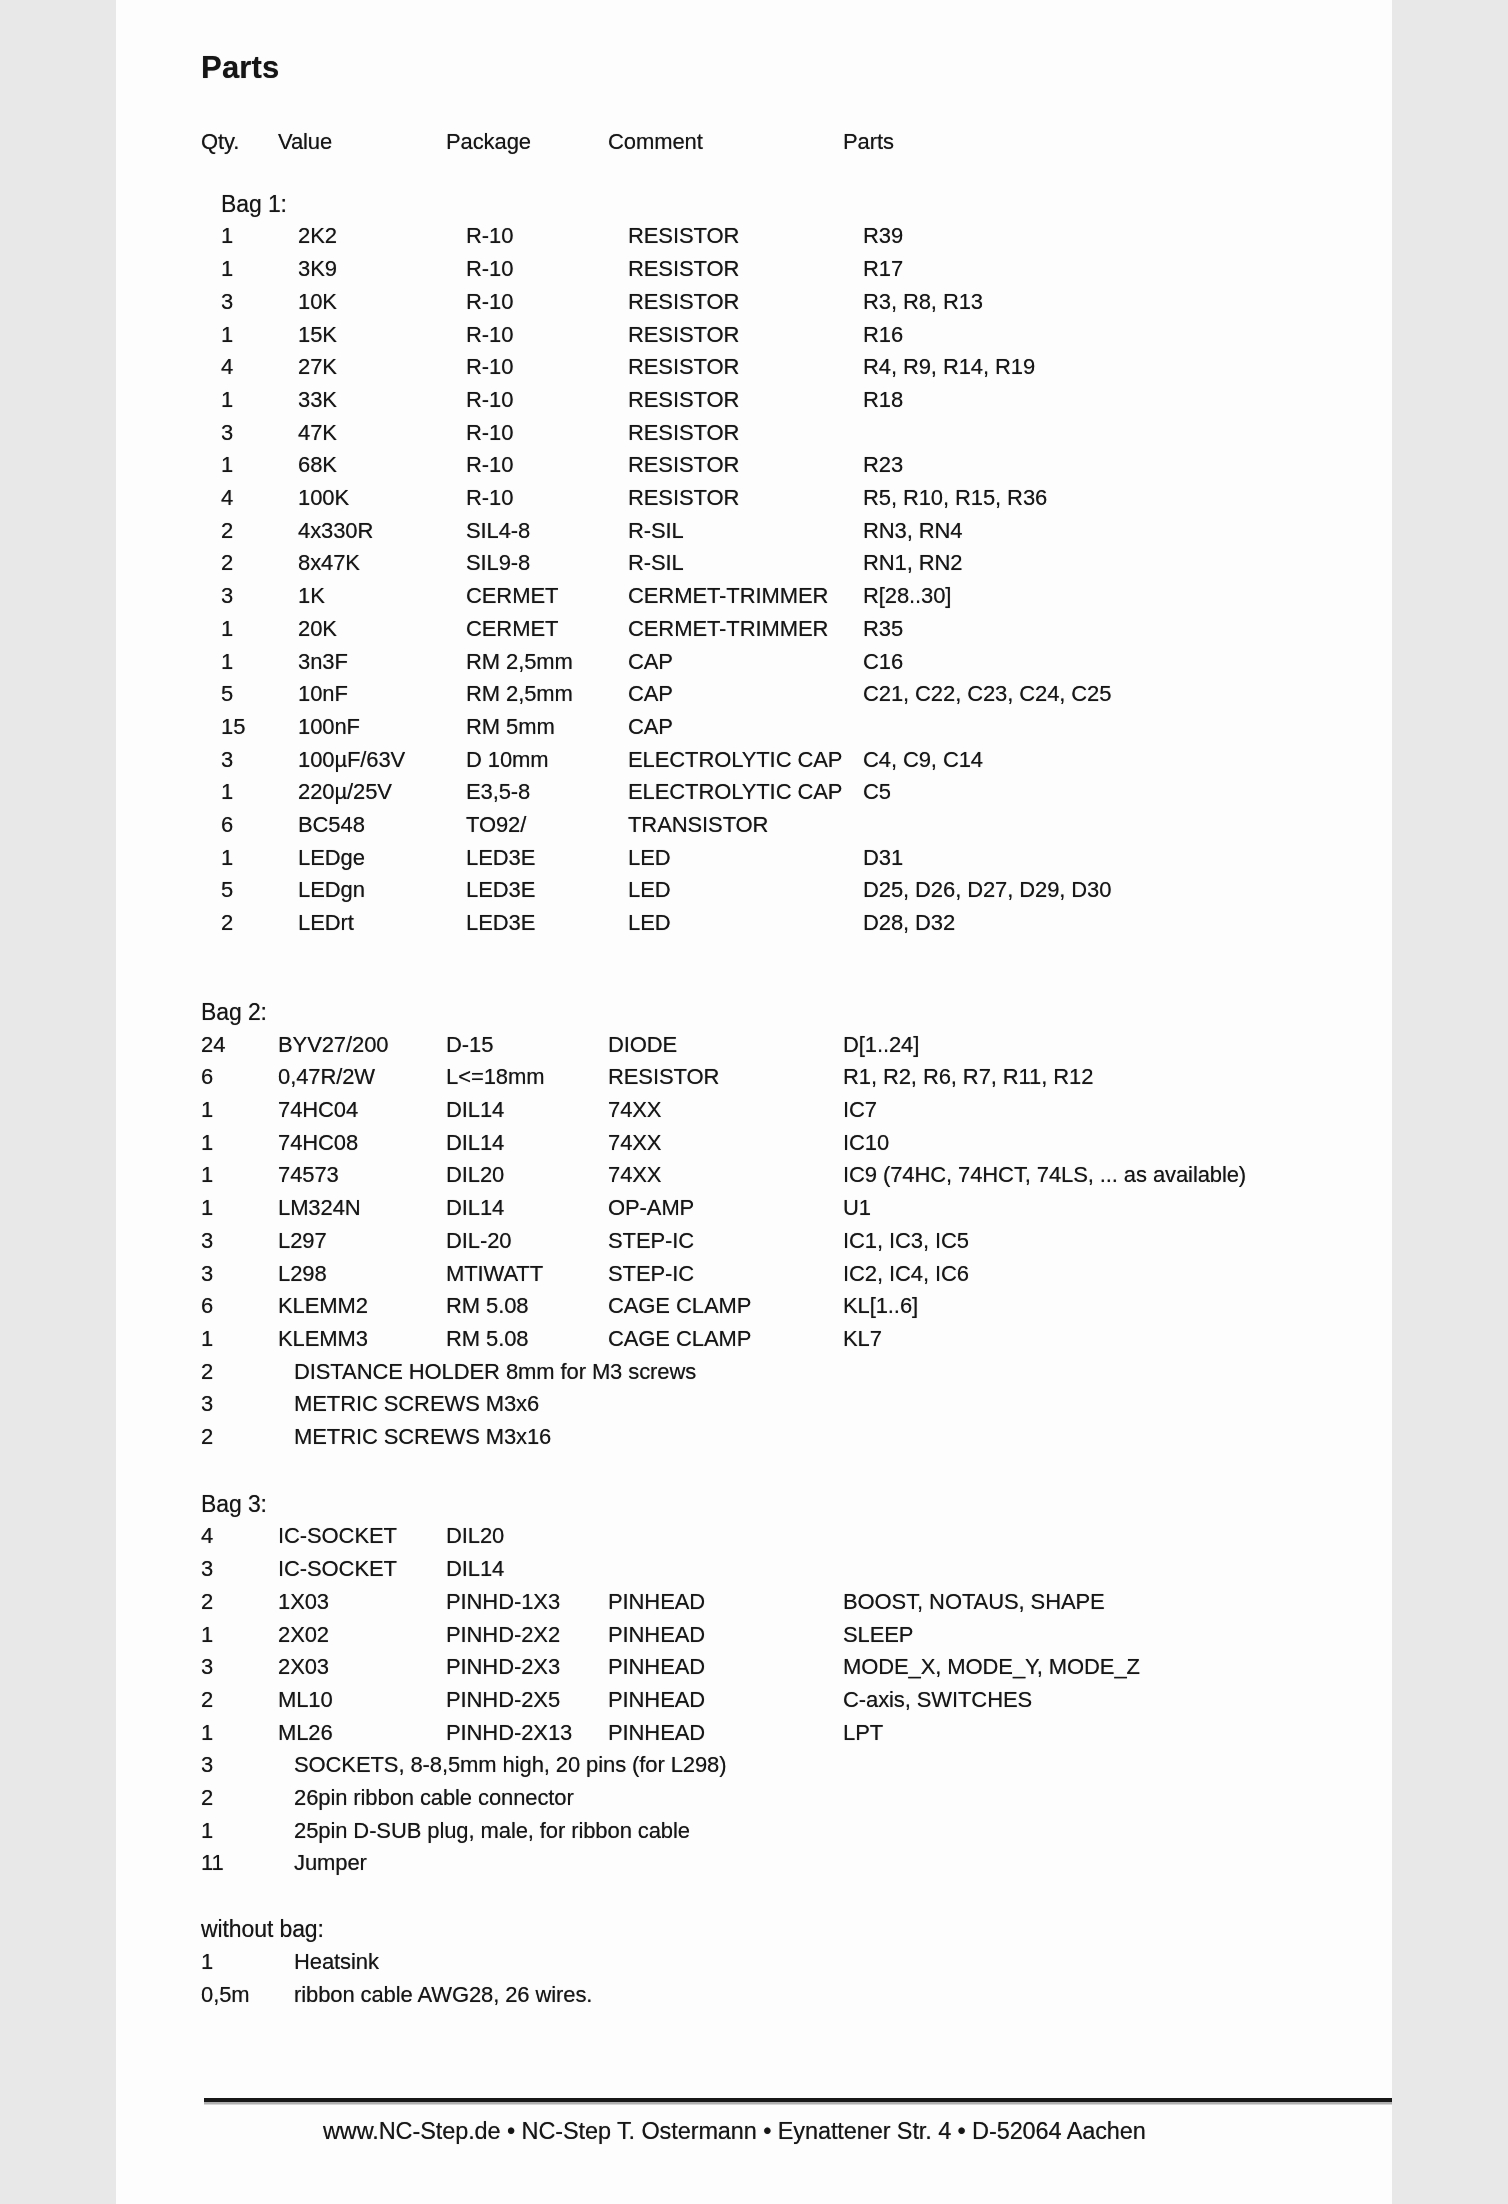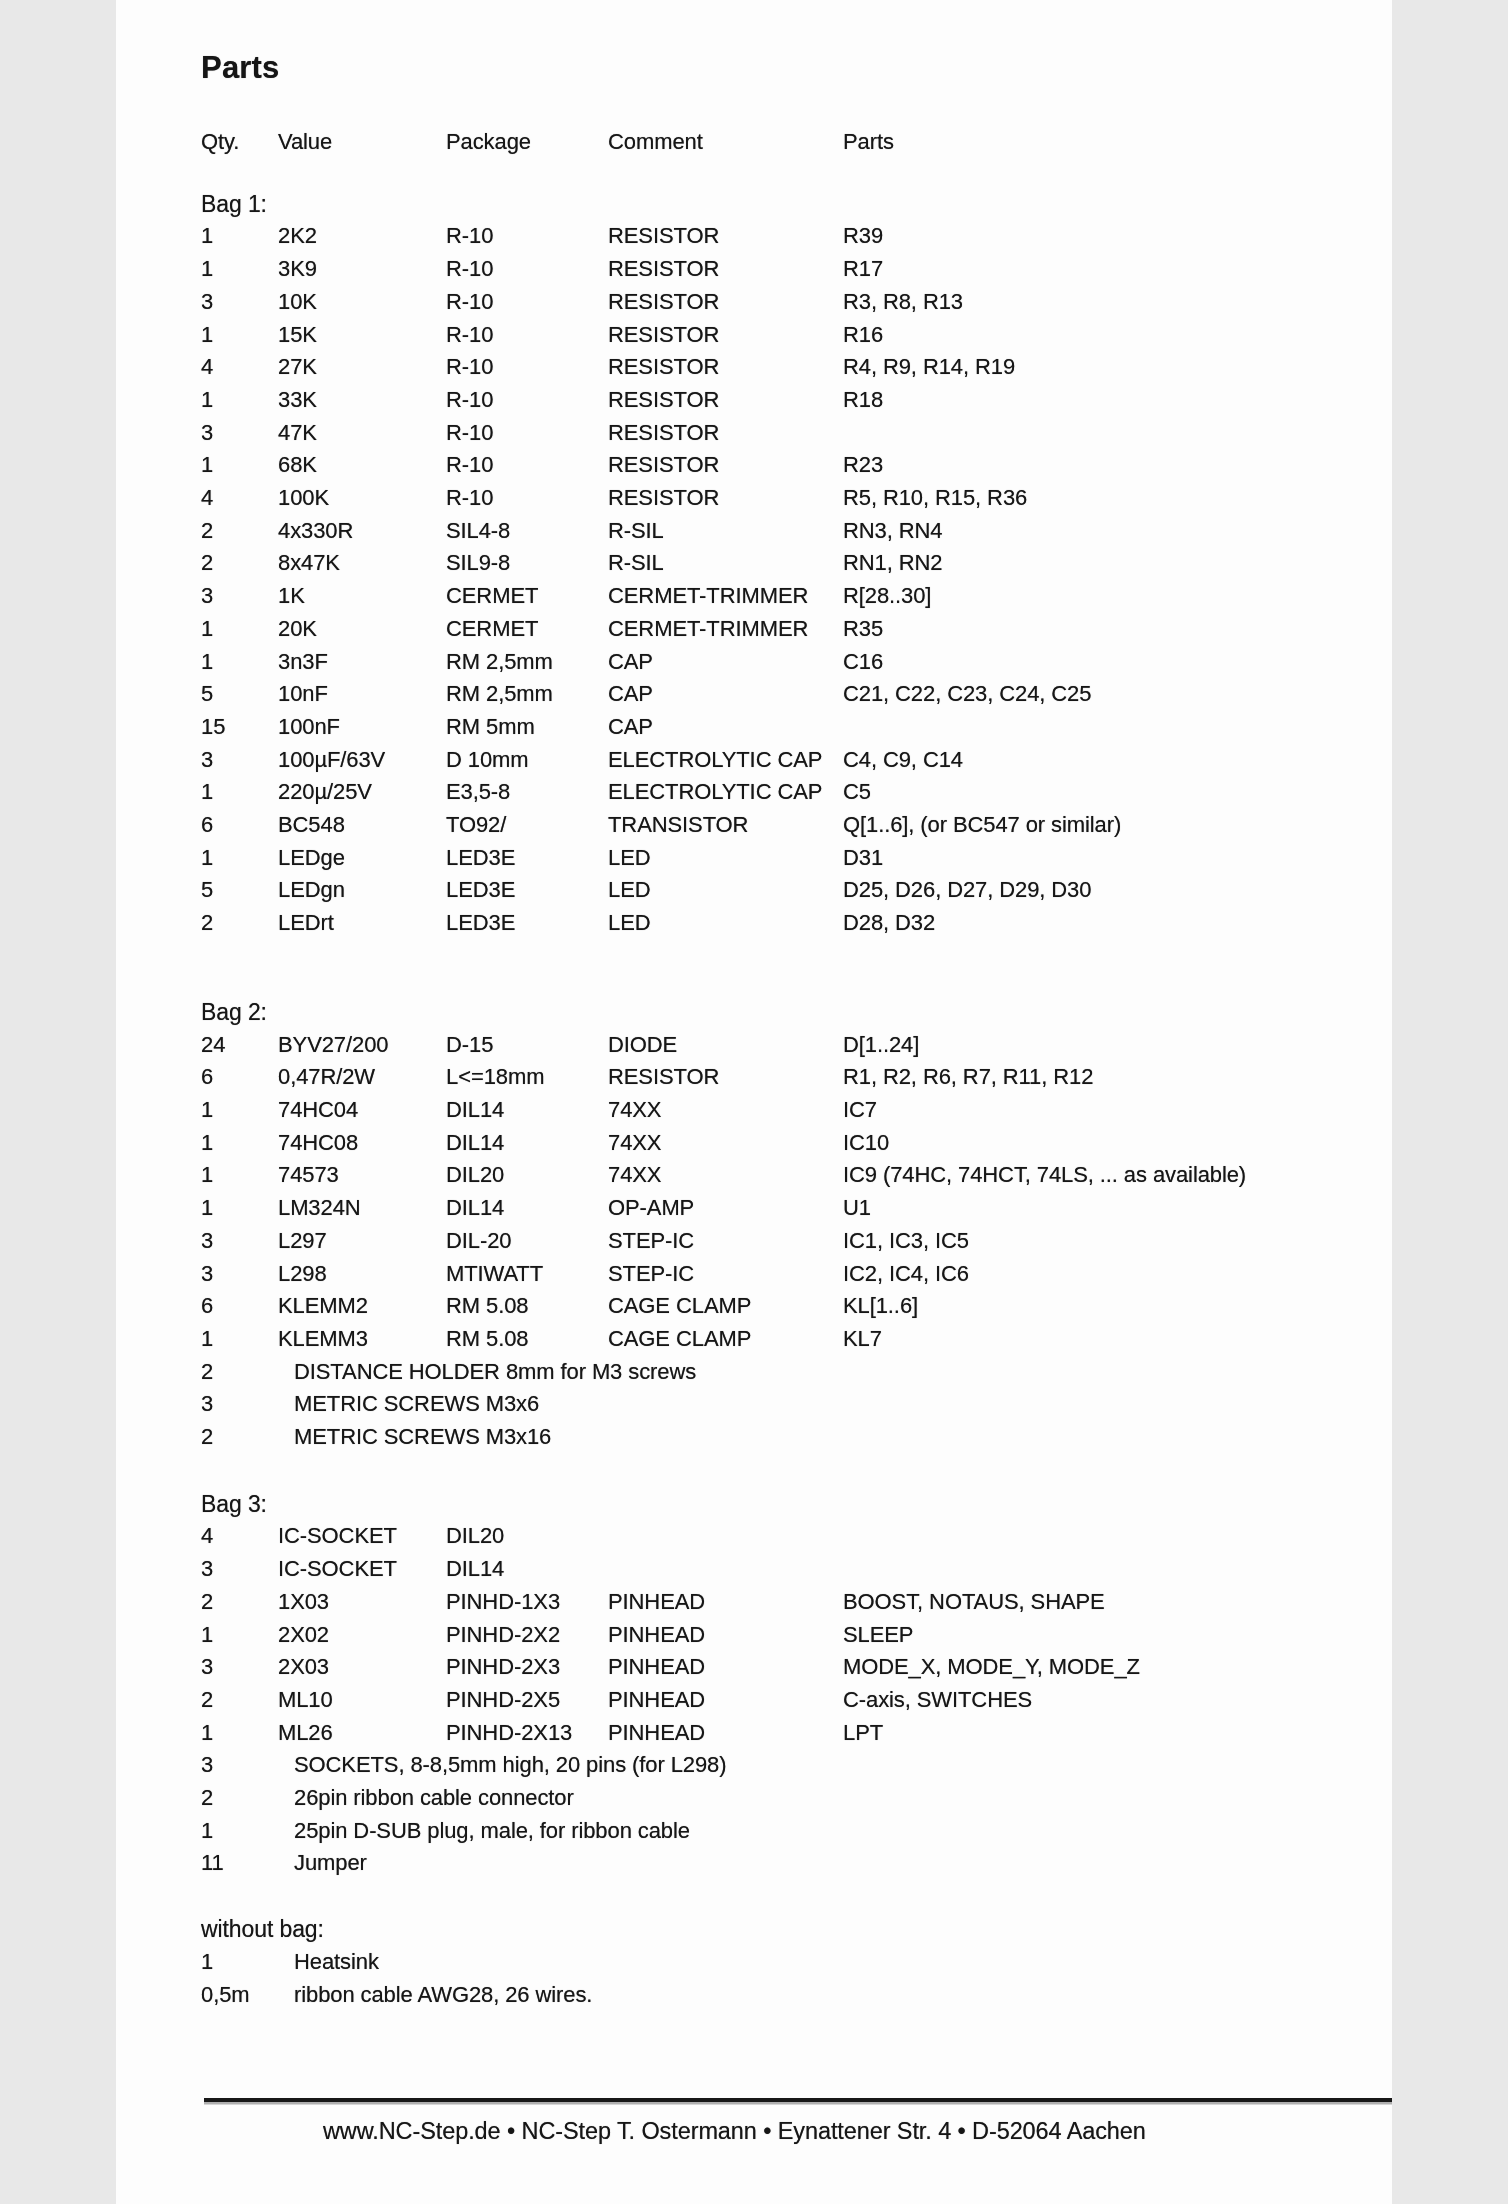--- a/index.html
+++ b/index.html
@@ -19,21 +19,21 @@
   .cols { display:flex; white-space:nowrap; font-size:22px; line-height:32.7px; letter-spacing:-0.1px; }
   .c-qty     { width:77px;  flex:none; }
   .c-value   { width:168px; flex:none; }
   .c-package { width:162px; flex:none; }
   .c-comment { width:235px; flex:none; }
   .c-parts   { flex:1; }
   .c-span    { flex:1;margin-left:16px; }
   .cols span { overflow:visible; }
   .header-row { margin-top:40px; }
   .bag-label { font-size:23px; line-height:32.7px; letter-spacing:-0.1px; }
-  #sections .section:nth-child(1){ margin-top:29px; }
+  #sections .section:nth-child(1){ margin-top:29px;margin-left:20px; }
   #sections .section:nth-child(2){ margin-top:56px; }
   #sections .section:nth-child(3){ margin-top:34px; }
   #sections .section:nth-child(4){ margin-top:33px; }
   .footer-rule {
     position:absolute; left:88px; top:2098px; width:1340px; height:4px;
     background:#181818; box-shadow:0 2.5px 0 rgba(30,30,30,0.35);
   }
   .footer {
     position:absolute; left:85px; top:2116px; width:1340px;
     display:flex; font-size:23.5px; line-height:30px; letter-spacing:-0.1px;
@@ -187,21 +187,20 @@
             <span class="c-value">220µ/25V</span>
             <span class="c-package">E3,5-8</span>
             <span class="c-comment">ELECTROLYTIC CAP</span>
             <span class="c-parts">C5</span>
           </div>
           <div class="cols row">
             <span class="c-qty">6</span>
             <span class="c-value">BC548</span>
             <span class="c-package">TO92/</span>
             <span class="c-comment">TRANSISTOR</span>
-            <span class="c-parts">Q[1..6], (or BC547 or similar)</span>
           </div>
           <div class="cols row">
             <span class="c-qty">1</span>
             <span class="c-value">LEDge</span>
             <span class="c-package">LED3E</span>
             <span class="c-comment">LED</span>
             <span class="c-parts">D31</span>
           </div>
           <div class="cols row">
             <span class="c-qty">5</span>

